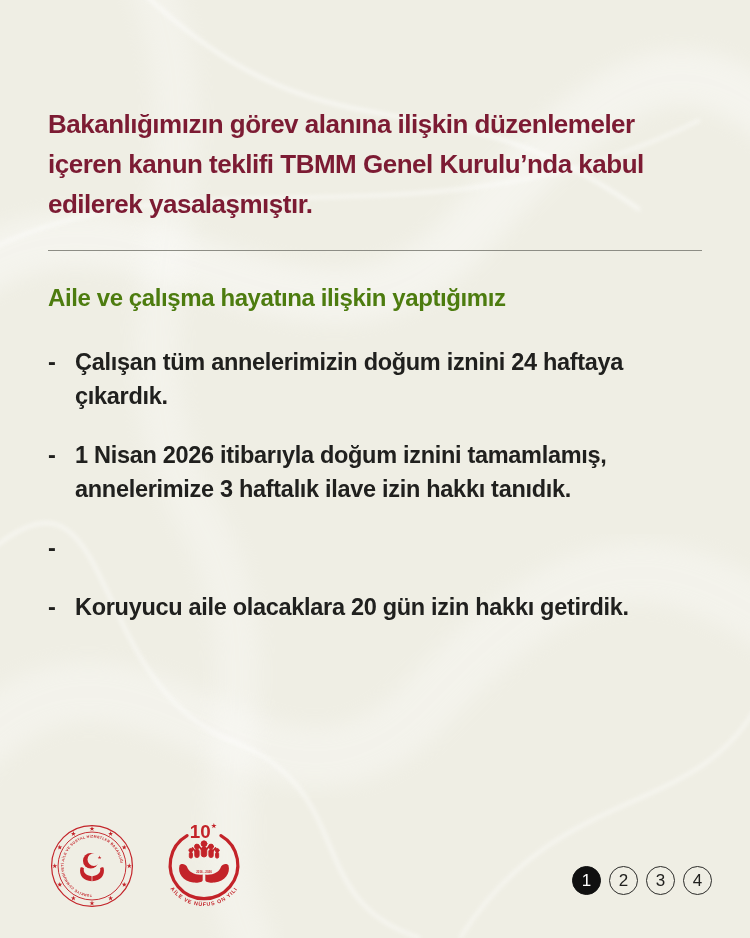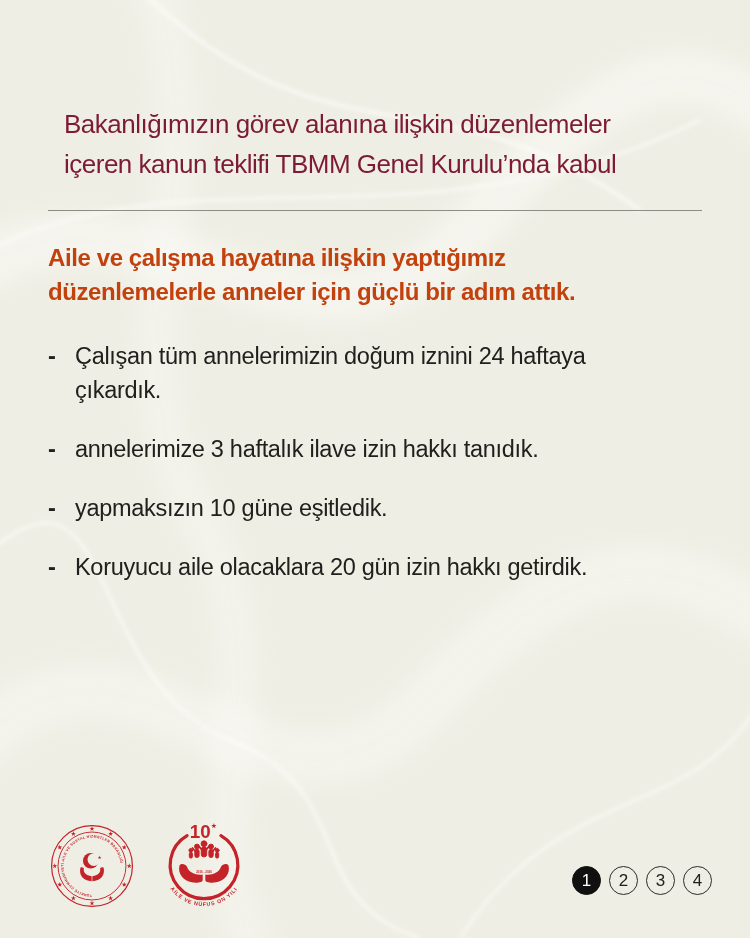--- a/index.html
+++ b/index.html
@@ -16,36 +16,36 @@
   }
   .bg-swirls {
     position: absolute; left: 0; top: 0; width: 750px; height: 938px;
     z-index: 0; pointer-events: none;
   }
   .content {
     position: relative; z-index: 1;
     padding: 0 48px;
   }
   .heading {
-    margin: 104px 0 0 16px;
+    margin: 104px 0 0 0;
     color: #7c1b33;
     font-size: 26px;
-    font-weight: 400;
+    font-weight: 700;
     letter-spacing: -0.5px;
   }
   .heading .line, .subheading .line { display: block; white-space: nowrap; }
   .heading .line { line-height: 40px; }
   .divider {
     border: none;
     border-top: 1.5px solid #8d8d85;
     margin: 26px 0 0 0;
   }
   .subheading {
     margin: 30px 0 6px 0;
-    color: #c2410c;
+    color: #4d7c0f;
     font-size: 24px;
     font-weight: 700;
     letter-spacing: -0.4px;
   }
   .subheading .line { line-height: 34px; }
   .bullet-list {
     list-style: none;
     margin: 30px 0 0 0;
     padding: 0;
     color: #20201e;
@@ -56,21 +56,21 @@
     display: flex;
     margin: 0 0 25px 0;
   }
   .bullet-list .marker {
     width: 27px;
     flex: 0 0 27px;
     font-weight: 700;
     line-height: 34px;
   }
   .bullet-list .lines { flex: 1; }
-  .bullet-list .lines .line { display: block; line-height: 34px; white-space: nowrap; }
+  .bullet-list .lines .line { display: block; line-height: 34px; white-space: nowrap; font-weight: bold; }
   .footer {
     position: absolute; left: 0; right: 0; bottom: 0; height: 130px;
     z-index: 1;
   }
   .logos { position: absolute; left: 49px; bottom: 28px; display: flex; align-items: center; }
   .ministry-seal { width: 86px; height: 86px; margin-top: 6px; }
   .anniversary-logo { width: 94px; height: 94px; margin-left: 22px; }
   .pagination {
     position: absolute; right: 38px; bottom: 43px;
     display: flex; gap: 8px;
@@ -114,47 +114,47 @@
       <path d="M-20,560 C120,430 80,680 230,740 C360,790 300,900 420,938" stroke-width="3" opacity="0.6" filter="url(#soft2)"></path>
       <path d="M460,938 C560,780 700,820 760,700" stroke-width="3" opacity="0.55" filter="url(#soft2)"></path>
     </g>
   </svg>
 
   <div class="content">
 
     <h1 class="heading">
       <span class="line">Bakanlığımızın görev alanına ilişkin düzenlemeler</span>
       <span class="line">içeren kanun teklifi TBMM Genel Kurulu’nda kabul</span>
+      <span class="line">edilerek yasalaşmıştır.</span>
     </h1>
 
     <hr class="divider">
 
     <h2 class="subheading">
       <span class="line">Aile ve çalışma hayatına ilişkin yaptığımız</span>
-      <span class="line">düzenlemelerle anneler için güçlü bir adım attık.</span>
     </h2>
 
     <ul class="bullet-list">
       <li>
         <span class="marker">-</span>
         <span class="lines">
           <span class="line">Çalışan tüm annelerimizin doğum iznini 24 haftaya</span>
           <span class="line">çıkardık.</span>
         </span>
       </li>
       <li>
         <span class="marker">-</span>
         <span class="lines">
+          <span class="line">1 Nisan 2026 itibarıyla doğum iznini tamamlamış,</span>
           <span class="line">annelerimize 3 haftalık ilave izin hakkı tanıdık.</span>
         </span>
       </li>
       <li>
         <span class="marker">-</span>
         <span class="lines">
-          <span class="line">yapmaksızın 10 güne eşitledik.</span>
         </span>
       </li>
       <li>
         <span class="marker">-</span>
         <span class="lines">
           <span class="line">Koruyucu aile olacaklara 20 gün izin hakkı getirdik.</span>
         </span>
       </li>
     </ul>
   </div>

